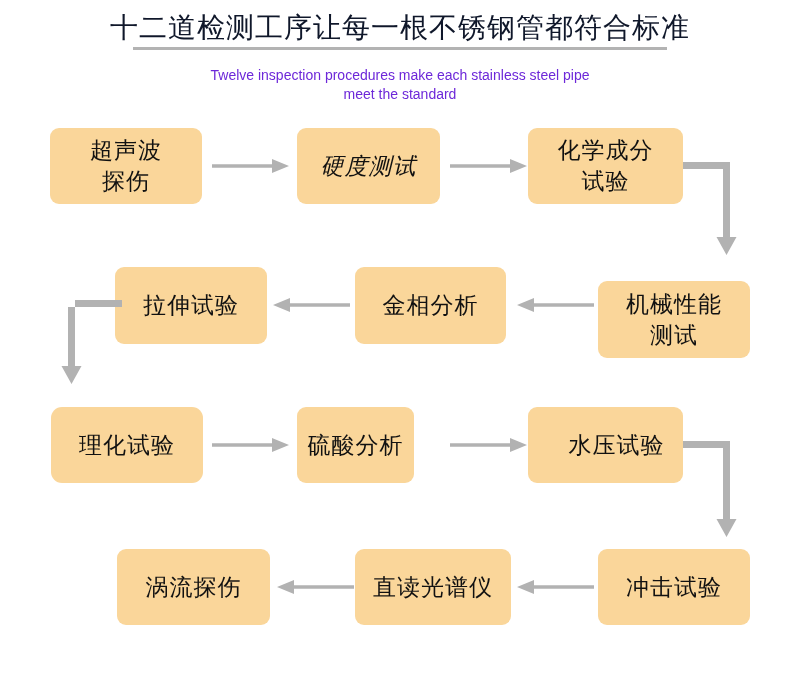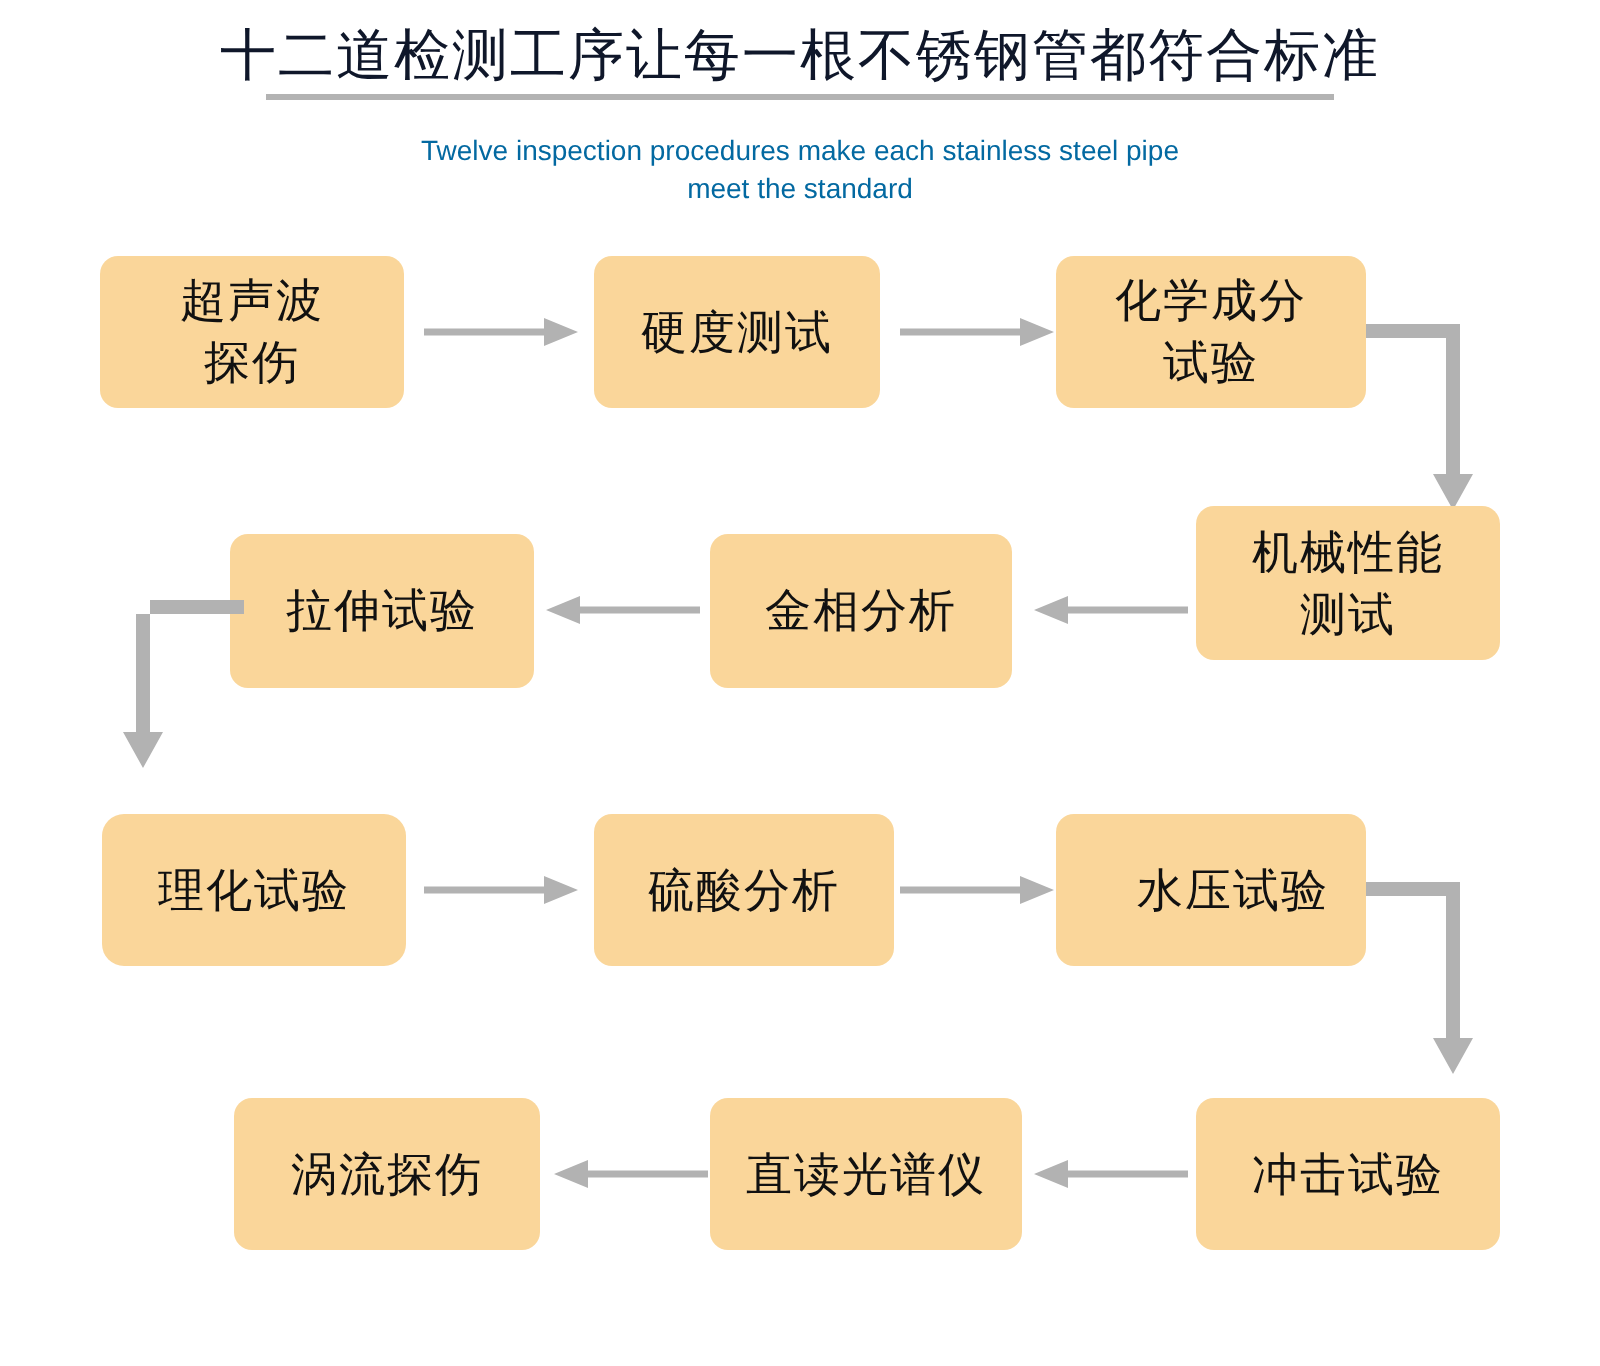--- a/index.html
+++ b/index.html
@@ -42,21 +42,21 @@
     background: #b3b3b3;
   }
   .subtitle {
     position: absolute;
     left: 200px;
     top: 66px;
     width: 400px;
     text-align: center;
     font-size: 14px;
     line-height: 19px;
-    color: #0369a1;
+    color: #6d28d9;
     font-weight: 400;
   }
 
   
   .flow-box {
     position: absolute;
     background: #fad69a;
     border-radius: 9px;
     display: flex;
     align-items: center;
@@ -100,38 +100,38 @@
 
   <div class="flow-box" style="left:50px;  top:128px; width:152px; height:76px;">超声波
 探伤</div>
 
   <div class="arrow" style="left:212px; top:156px; width:78px; height:20px;">
     <svg width="78" height="20" viewBox="0 0 78 20" aria-hidden="true">
       <path d="M0 8.2 H60 V3 L77 10 L60 17 V11.8 H0 Z" fill="#b2b2b2"></path>
     </svg>
   </div>
 
-  <div class="flow-box" style="left:297px; top:128px; width:143px; height:76px;">硬度测试</div>
+  <div class="flow-box" style="left:297px; top:128px; width:143px; height:76px;font-style:italic;">硬度测试</div>
 
   <div class="arrow" style="left:450px; top:156px; width:78px; height:20px;">
     <svg width="78" height="20" viewBox="0 0 78 20" aria-hidden="true">
       <path d="M0 8.2 H60 V3 L77 10 L60 17 V11.8 H0 Z" fill="#b2b2b2"></path>
     </svg>
   </div>
 
   <div class="flow-box" style="left:528px; top:128px; width:155px; height:76px;text-align:center;">化学成分
 试验</div>
 
   <div class="elbow" style="left:683px; top:155px; width:70px; height:105px;">
     <svg width="70" height="105" viewBox="0 0 70 105" aria-hidden="true">
       <path d="M0 7 H47 V82 H53.5 L43.5 100 L33.5 82 H40 V14 H0 Z" fill="#b2b2b2"></path>
     </svg>
   </div>
 
-  <div class="flow-box" style="left:598px; top:253px; width:152px; height:77px;">机械性能
+  <div class="flow-box" style="left:598px; top:281px; width:152px; height:77px;">机械性能
 测试</div>
 
   <div class="arrow" style="left:516px; top:295px; width:78px; height:20px;">
     <svg width="78" height="20" viewBox="0 0 78 20" aria-hidden="true">
       <path d="M78 8.2 H18 V3 L1 10 L18 17 V11.8 H78 Z" fill="#b2b2b2"></path>
     </svg>
   </div>
 
   <div class="flow-box" style="left:355px; top:267px; width:151px; height:77px;">金相分析</div>
 
@@ -150,21 +150,21 @@
   </div>
 
   <div class="flow-box" style="left:51px;  top:407px; width:152px; height:76px;border-radius:11px;">理化试验</div>
 
   <div class="arrow" style="left:212px; top:435px; width:78px; height:20px;">
     <svg width="78" height="20" viewBox="0 0 78 20" aria-hidden="true">
       <path d="M0 8.2 H60 V3 L77 10 L60 17 V11.8 H0 Z" fill="#b2b2b2"></path>
     </svg>
   </div>
 
-  <div class="flow-box" style="left:297px; top:407px; width:150px; height:76px;">硫酸分析</div>
+  <div class="flow-box" style="left:297px; top:407px; width:117px; height:76px;">硫酸分析</div>
 
   <div class="arrow" style="left:450px; top:435px; width:78px; height:20px;">
     <svg width="78" height="20" viewBox="0 0 78 20" aria-hidden="true">
       <path d="M0 8.2 H60 V3 L77 10 L60 17 V11.8 H0 Z" fill="#b2b2b2"></path>
     </svg>
   </div>
 
   <div class="flow-box" style="left:528px; top:407px; width:155px; height:76px;padding-left:28px;">水压试验</div>
 
   <div class="elbow" style="left:683px; top:434px; width:70px; height:108px;">

